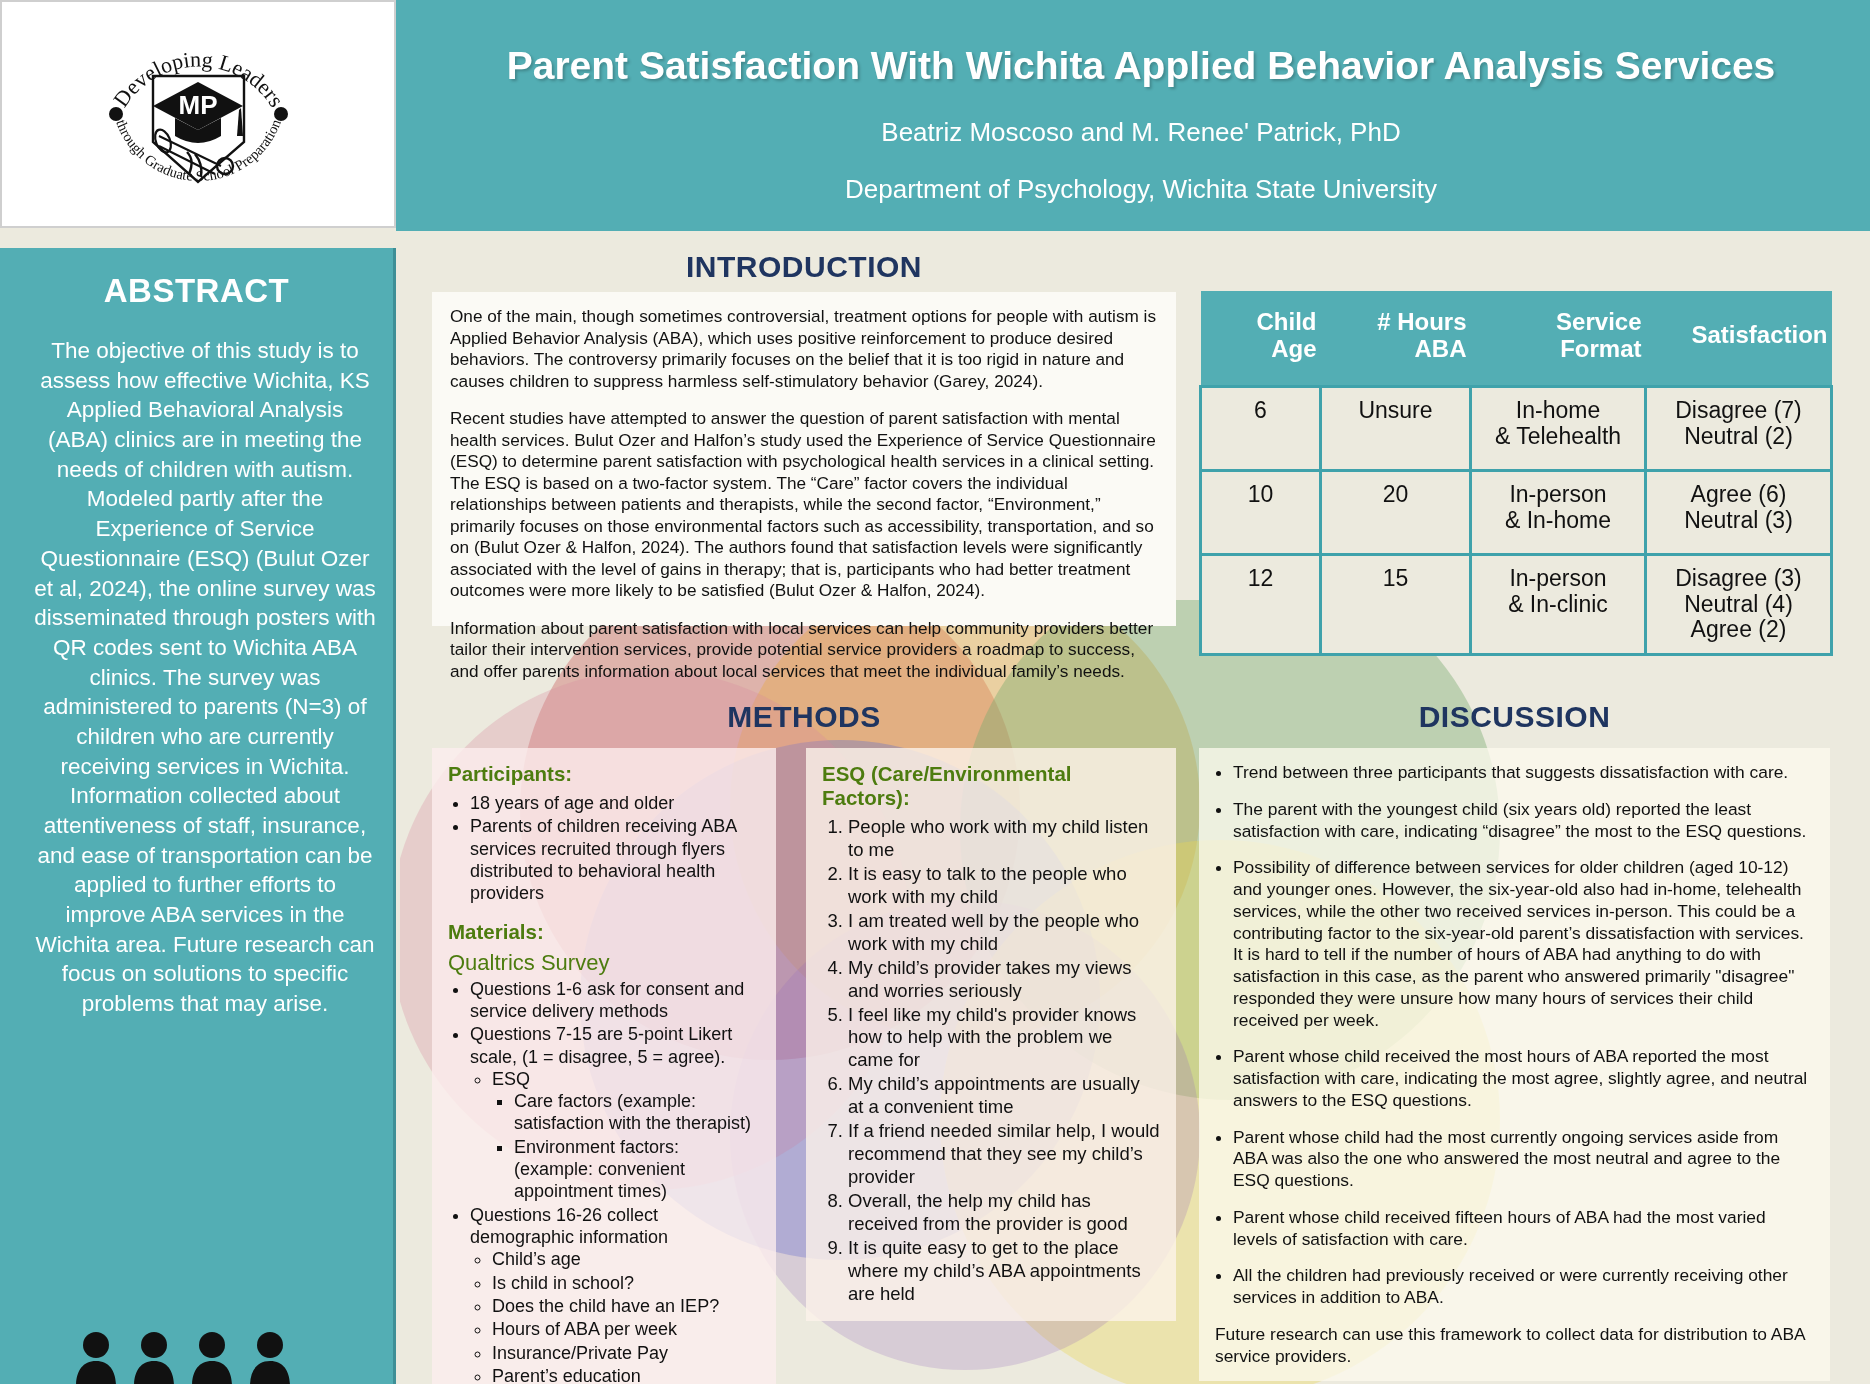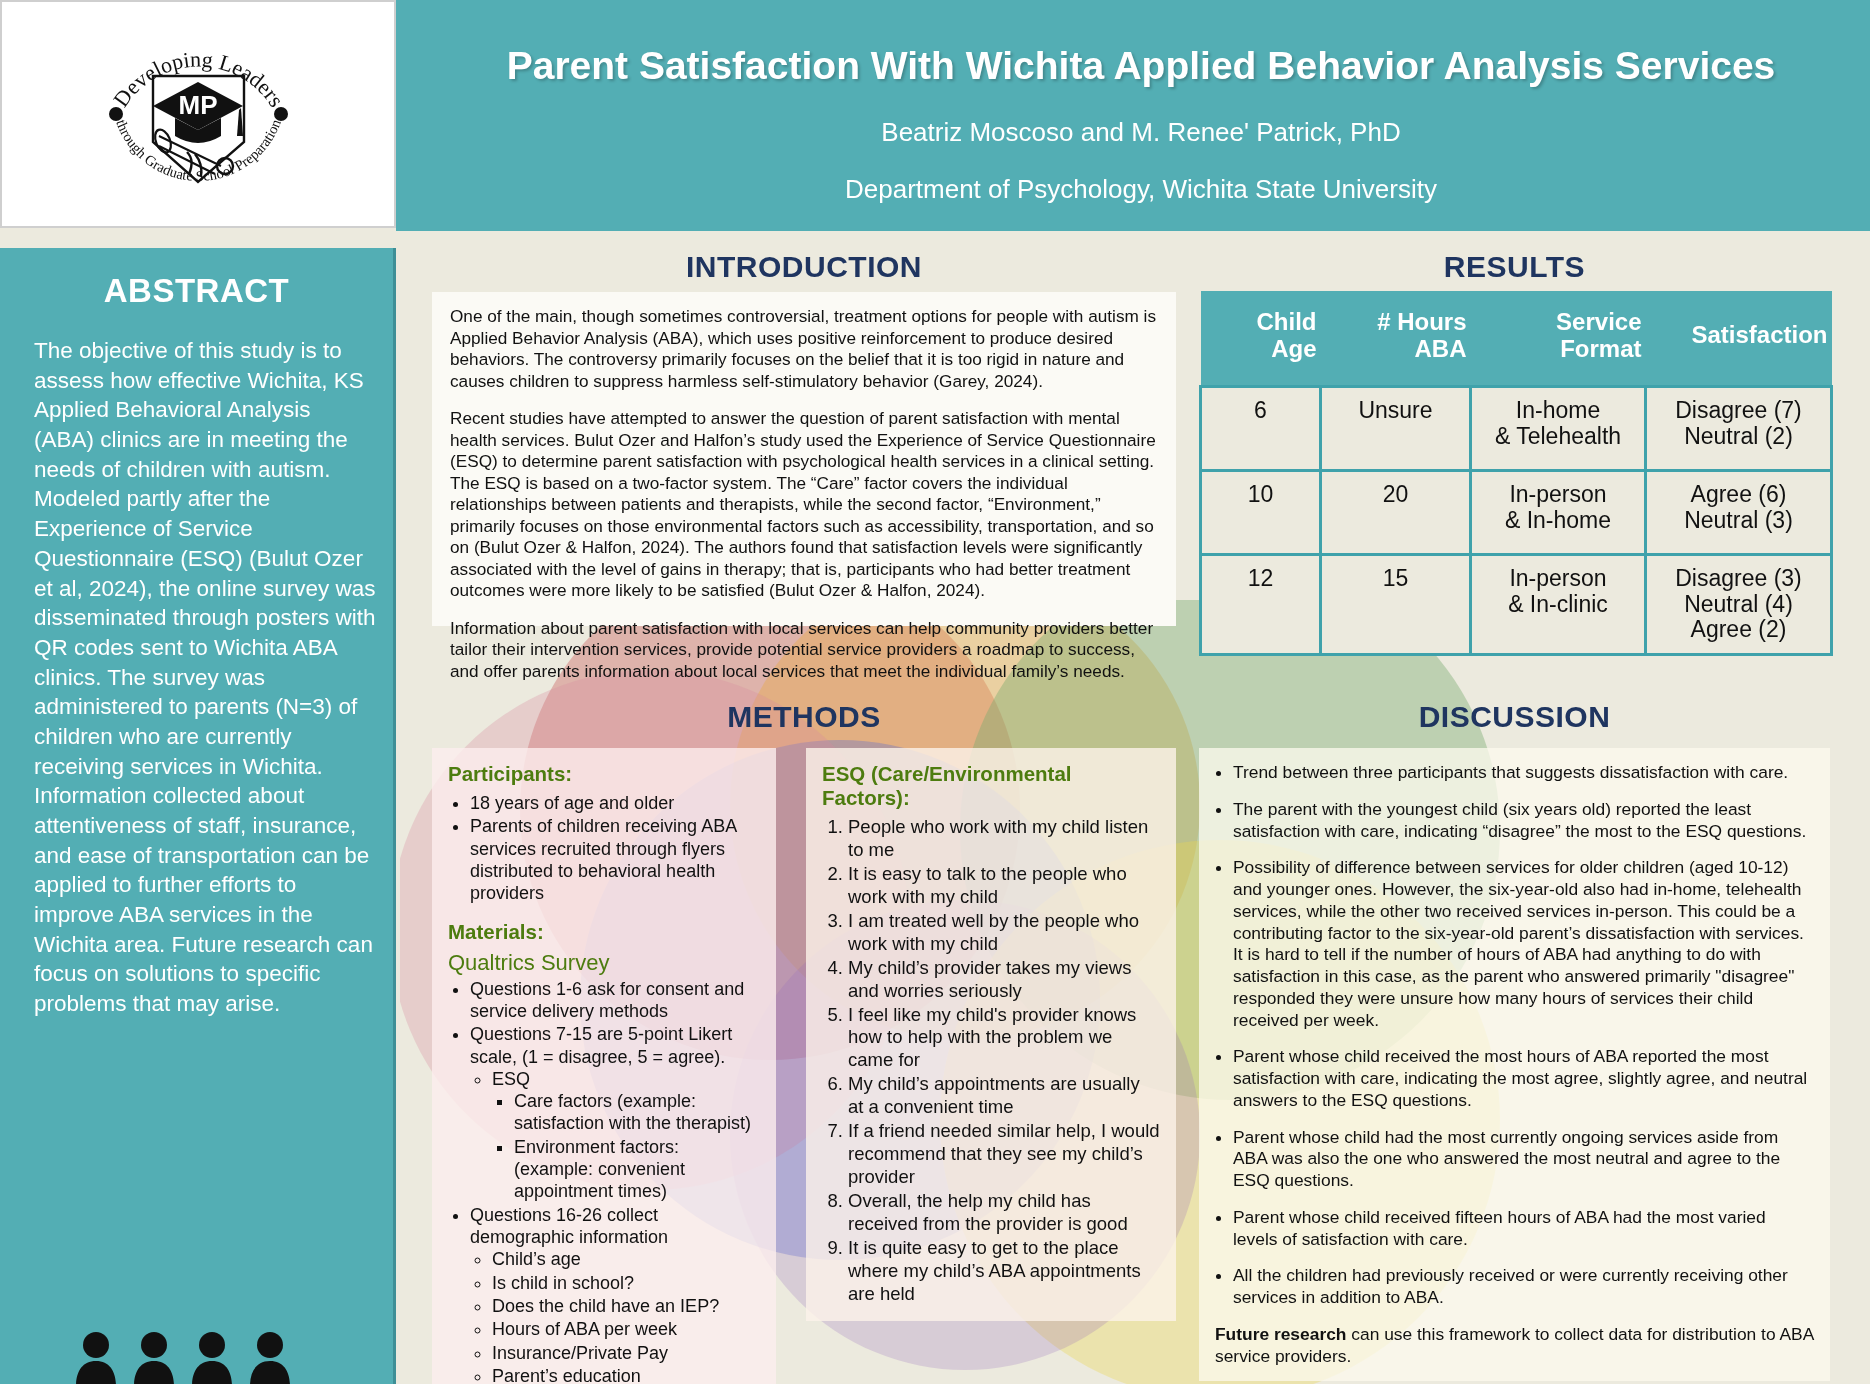--- a/index.html
+++ b/index.html
@@ -31,21 +31,21 @@
   #left-col {
     position: absolute; left: 0; top: 248px; width: 396px; height: 1153px;
     background: #53aeb4; border-right: 3px solid #3e8f96;
   }
   #abstract-title {
     color: #ffffff; font-size: 33px; font-weight: bold; text-align: center;
     padding-top: 24px; letter-spacing: .5px;
   }
   #abstract-body {
     color: #ffffff; font-size: 22.5px; line-height: 1.32;
-    padding: 26px 17px 0 34px; text-align: left;
+    padding: 26px 17px 0 34px; text-align: center;
   }
   #people-icon { position: absolute; left: 70px; top: 1080px; width: 260px; height: 150px; }
 
   
   #header {
     position: absolute; left: 396px; top: 0; width: 1474px; height: 231px;
     background: #53aeb4; color: #ffffff; text-align: center; padding-left: 16px;
   }
   #poster-title {
     font-size: 39px; font-weight: bold; padding-top: 44px; line-height: 1.15;
@@ -107,21 +107,21 @@
   .gap { height: 14px; }
 
   
   #disc-box {
     position: absolute; left: 1199px; top: 748px; width: 631px; min-height: 580px;
     background: rgba(253,250,238,.76); padding: 14px 16px 14px 8px;
   }
   #disc-ul { margin: 0; padding-left: 26px; }
   #disc-ul li { font-size: 17.4px; line-height: 1.25; color: #111111; margin-bottom: 15px; }
   #disc-foot { font-size: 17.4px; line-height: 1.25; color: #111111; margin: 6px 0 0 8px; }
-  #disc-foot b { font-weight: bold; }
+  #disc-foot b { font-weight: normal; }
 </style>
 </head>
 <body>
 
 <div id="poster">
 
   <div id="deco">
     <div class="circ" style="left:120px; top:-40px; width:500px; height:500px; background:rgba(200,90,90,.38);"></div>
     <div class="circ" style="left:330px; top:-30px; width:470px; height:470px; background:rgba(232,170,70,.40);"></div>
     <div class="circ" style="left:560px; top:-40px; width:540px; height:540px; background:rgba(120,170,110,.40);"></div>
@@ -189,21 +189,20 @@
     <div id="dept">Department of Psychology, Wichita State University</div>
   </div>
 
   <div class="sec-head" style="left:432px; top:250px; width:744px;">INTRODUCTION</div>
   <div id="intro-box">
     <p>One of the main, though sometimes controversial, treatment options for people with autism is Applied Behavior Analysis (ABA), which uses positive reinforcement to produce desired behaviors. The controversy primarily focuses on the belief that it is too rigid in nature and causes children to suppress harmless self-stimulatory behavior (Garey, 2024).</p>
     <p>Recent studies have attempted to answer the question of parent satisfaction with mental health services. Bulut Ozer and Halfon’s study used the Experience of Service Questionnaire (ESQ) to determine parent satisfaction with psychological health services in a clinical setting. The ESQ is based on a two-factor system. The “Care” factor covers the individual relationships between patients and therapists, while the second factor, “Environment,” primarily focuses on those environmental factors such as accessibility, transportation, and so on (Bulut Ozer &amp; Halfon, 2024). The authors found that satisfaction levels were significantly associated with the level of gains in therapy; that is, participants who had better treatment outcomes were more likely to be satisfied (Bulut Ozer &amp; Halfon, 2024).</p>
     <p>Information about parent satisfaction with local services can help community providers better tailor their intervention services, provide potential service providers a roadmap to success, and offer parents information about local services that meet the individual family’s needs.</p>
   </div>
 
-  <div class="sec-head" style="left:1199px; top:250px; width:631px;">RESULTS</div>
   <table id="results-table">
     <colgroup>
         <col style="width:120px">
         <col style="width:150px">
         <col style="width:175px">
         <col style="width:186px">
       </colgroup>
     <thead>
       <tr>
         <th>Child<br>Age</th>

